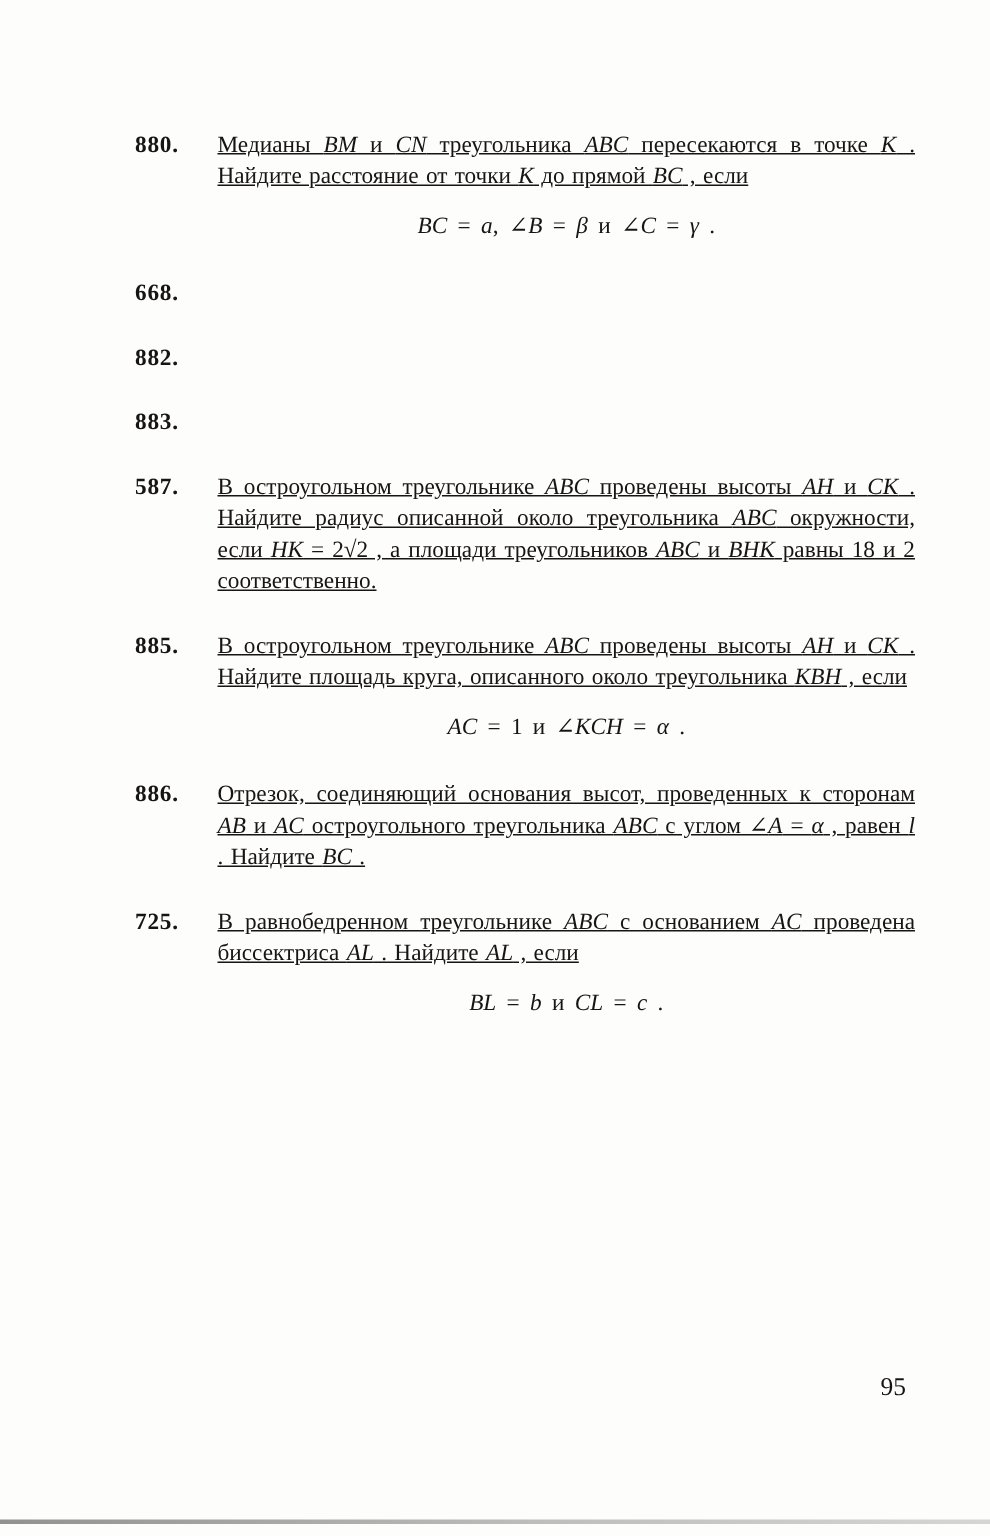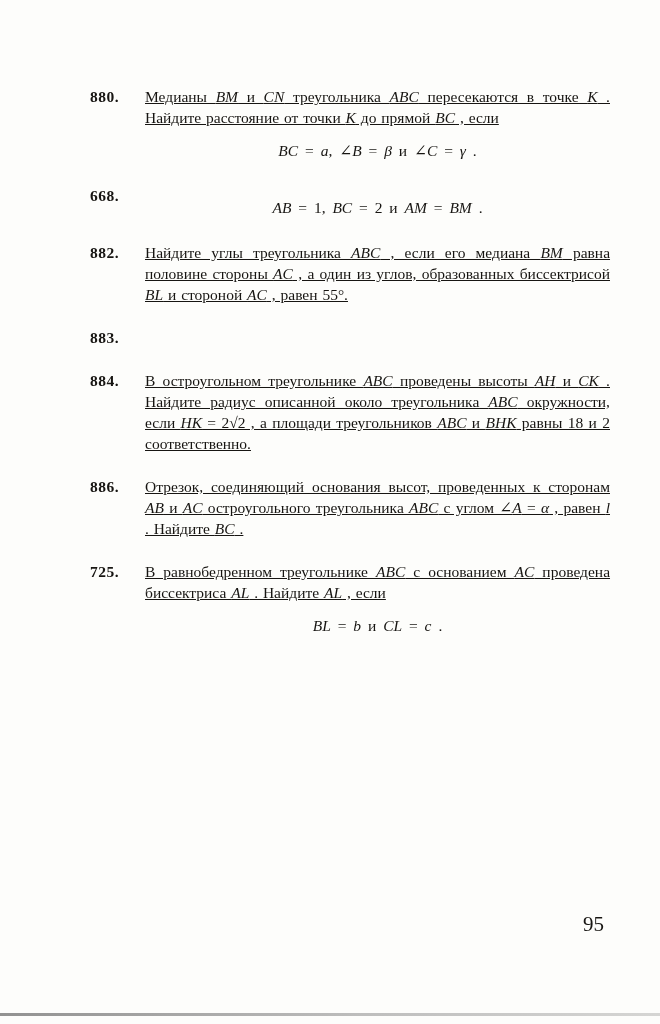--- a/index.html
+++ b/index.html
@@ -38,21 +38,21 @@
   .problem .formula {
     margin: 12px 0 2px 0;
     text-align: center;
     word-spacing: 3px;
   }
   i { font-style: italic; }
   .page-number {
     position: absolute;
     right: 56px;
     top: 914px;
-    font-size: 21px;
+    font-size: 17px;
   }
   .scan-edge {
     position: absolute;
     left: 0;
     right: 0;
     bottom: 8px;
     height: 3px;
     background: linear-gradient(to right, #3a3a3a, #8a8a8a 55%, #b5b5b3);
     opacity: 0.55;
   }
@@ -66,42 +66,45 @@
     <div class="num">880.</div>
     <div class="body">
       <p class="text">Медианы <i>BM</i> и <i>CN</i> треугольника <i>ABC</i> пересекаются в точке <i>K</i> . Найдите расстояние от точки <i>K</i> до прямой <i>BC</i> , если</p>
       <p class="formula"><i>BC</i> = <i>a</i>, ∠<i>B</i> = <i>β</i> и ∠<i>C</i> = <i>γ</i> .</p>
     </div>
   </div>
 
   <div class="problem">
     <div class="num">668.</div>
     <div class="body">
-      <p class="formula"><i>AB</i> = 1, <i>BC</i> = 2 и <i>AM</i> = <i>BM</i> .</p>
     </div>
   </div>
 
   <div class="problem">
     <div class="num">882.</div>
-    <div class="body">
-      <p class="text">Найдите углы треугольника <i>ABC</i> , если его медиана <i>BM</i> равна половине стороны <i>AC</i> , а один из углов, образованных биссектрисой <i>BL</i> и стороной <i>AC</i> , равен 55°.</p>
-    </div>
   </div>
 
   <div class="problem">
     <div class="num">883.</div>
   </div>
 
   <div class="problem">
-    <div class="num">884.</div>
+    <div class="num">587.</div>
     <div class="body">
       <p class="text">В остроугольном треугольнике <i>ABC</i> проведены высоты <i>AH</i> и <i>CK</i> . Найдите радиус описанной около треугольника <i>ABC</i> окружности, если <i>HK</i> = 2√2 , а площади треугольников <i>ABC</i> и <i>BHK</i> равны 18 и 2 соответственно.</p>
     </div>
   </div>
 
+  <div class="problem">
+    <div class="num">885.</div>
+    <div class="body">
+      <p class="text">В остроугольном треугольнике <i>ABC</i> проведены высоты <i>AH</i> и <i>CK</i> . Найдите площадь круга, описанного около треугольника <i>KBH</i> , если</p>
+      <p class="formula"><i>AC</i> = 1 и ∠<i>KCH</i> = <i>α</i> .</p>
+    </div>
+  </div>
 
   <div class="problem">
     <div class="num">886.</div>
     <div class="body">
       <p class="text">Отрезок, соединяющий основания высот, проведенных к сторонам <i>AB</i> и <i>AC</i> остроугольного треугольника <i>ABC</i> с углом ∠<i>A</i> = <i>α</i> , равен <i>l</i> . Найдите <i>BC</i> .</p>
     </div>
   </div>
 
   <div class="problem">
     <div class="num">725.</div>

